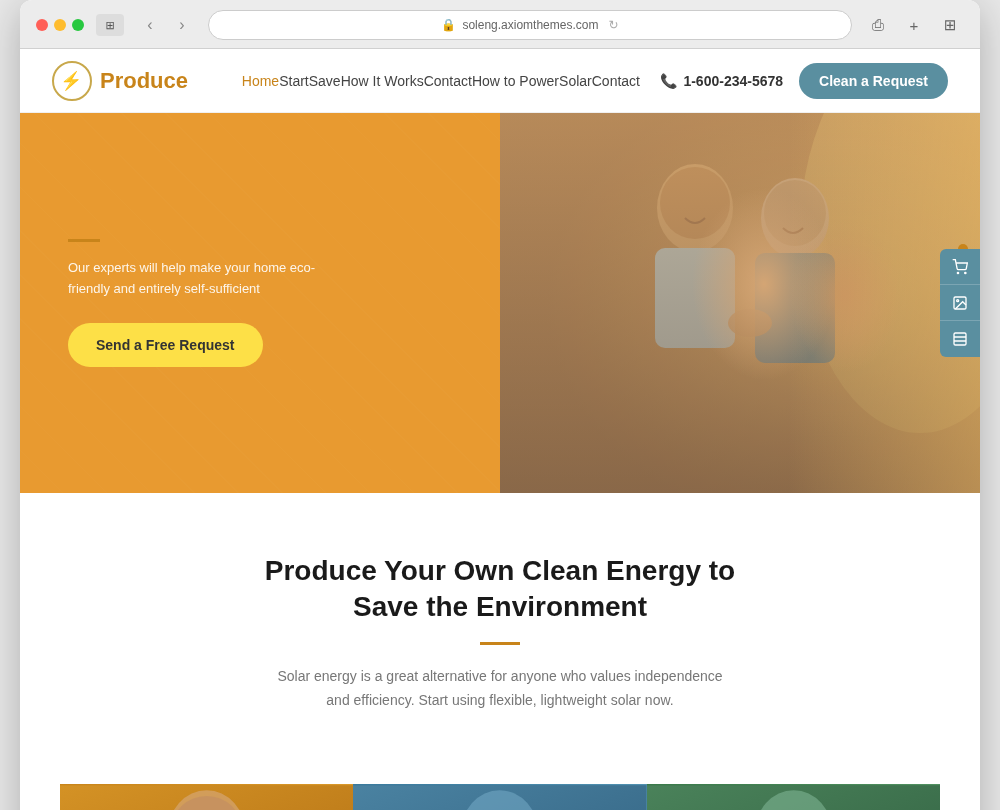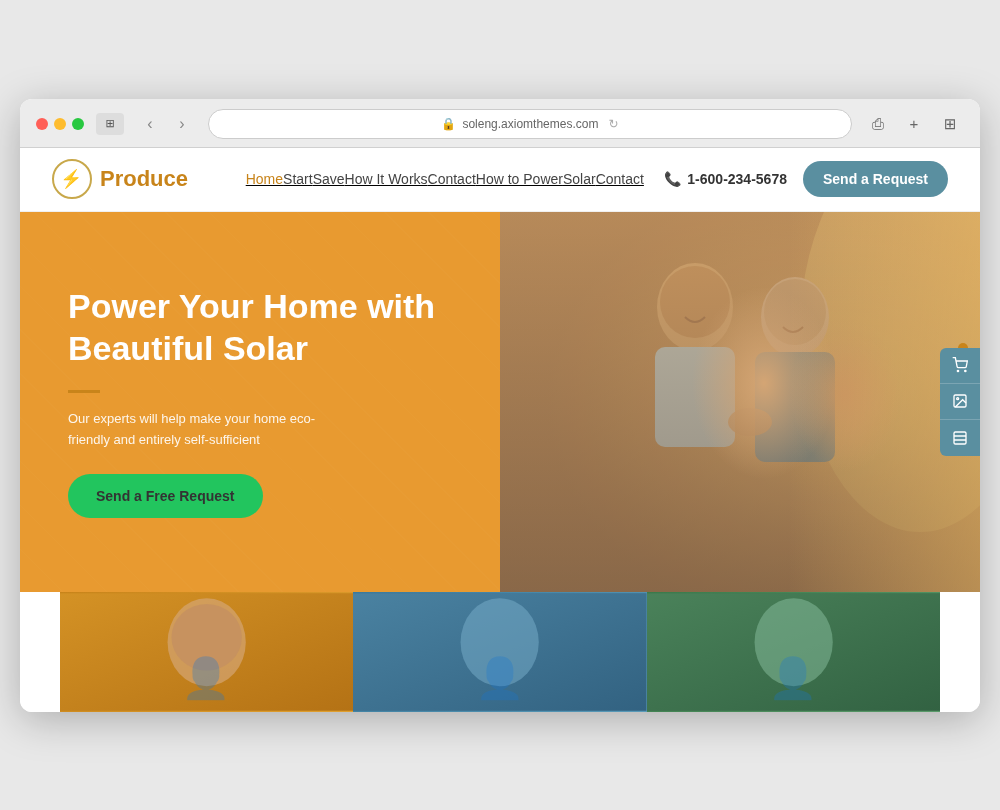--- a/index.html
+++ b/index.html
@@ -132,21 +132,20 @@
     }
     .logo-text {
       font-size: 22px;
       font-weight: 700;
       color: #c8841a;
     }
     .nav-links {
       display: flex;
       align-items: center;
       list-style: none;
-      text-decoration: underline;
     }
     .nav-links a {
       font-size: 14px;
       text-decoration: none;
       color: #444;
     }
     .nav-links a.active {
       color: #c8841a;
     }
     .nav-phone {
@@ -215,21 +214,21 @@
     }
     .hero-subtitle {
       font-size: 13px;
       color: rgba(255,255,255,0.9);
       line-height: 1.6;
       margin-bottom: 24px;
       max-width: 280px;
     }
     .hero-btn {
       display: inline-block;
-      background: #22c55e;
+      background: #fde047;
       color: #333;
       border: none;
       border-radius: 30px;
       padding: 14px 28px;
       font-size: 14px;
       font-weight: 700;
       cursor: pointer;
       width: fit-content;
     }
     .hero-right {
@@ -419,27 +418,26 @@
         <li><a href="#">How It Works</a></li>
         <li><a href="#">Contact</a></li>
         <li><a href="#">How to Power</a></li>
         <li><a href="#">Solar</a></li>
         <li><a href="#">Contact</a></li>
       </ul>
       <div class="nav-phone">
         <span class="nav-phone-icon">📞</span>
         <span>1-600-234-5678</span>
       </div>
-      <button class="nav-cta">Send a Request</button>
+      <button class="nav-cta">Clean a Request</button>
     </nav>
 
     <div class="hero">
       <div class="hero-bg-pattern"></div>
       <div class="hero-left">
-        <h1 class="hero-title">Power Your Home with Beautiful Solar</h1>
         <div class="hero-divider"></div>
         <p class="hero-subtitle">Our experts will help make your home eco-friendly and entirely self-sufficient</p>
         <button class="hero-btn">Send a Free Request</button>
       </div>
       <div class="hero-right">
         <div class="hero-image-placeholder">
           
           <svg width="100%" height="100%" viewBox="0 0 480 380" xmlns="http://www.w3.org/2000/svg" preserveAspectRatio="xMidYMid slice">
 
             <rect width="480" height="380" fill="#c4956a"></rect>
@@ -497,20 +495,25 @@
         <div class="sidebar-icon-btn">
           <svg width="16" height="16" viewBox="0 0 24 24" fill="none" stroke="white" stroke-width="2">
             <rect x="3" y="3" width="18" height="18" rx="2"></rect>
             <line x1="3" y1="9" x2="21" y2="9"></line>
             <line x1="3" y1="15" x2="21" y2="15"></line>
           </svg>
         </div>
       </div>
     </div>
 
+    <div class="section-clean">
+      <h2 class="section-title">Produce Your Own Clean Energy to Save the Environment</h2>
+      <div class="section-divider"></div>
+      <p class="section-text">Solar energy is a great alternative for anyone who values independence and efficiency. Start using flexible, lightweight solar now.</p>
+    </div>
 
     <div class="card-row">
       <div class="card-thumb">
         <div class="card-thumb-placeholder amber">
           <svg width="100%" height="100%" viewBox="0 0 300 120" xmlns="http://www.w3.org/2000/svg">
             <rect width="300" height="120" fill="#c8841a"></rect>
             <rect width="300" height="120" fill="url(#g1)" opacity="0.5"></rect>
             <defs>
               <linearGradient id="g1" x1="0%" y1="0%" x2="100%" y2="100%">
                 <stop offset="0%" stop-color="#e0a030"></stop>

